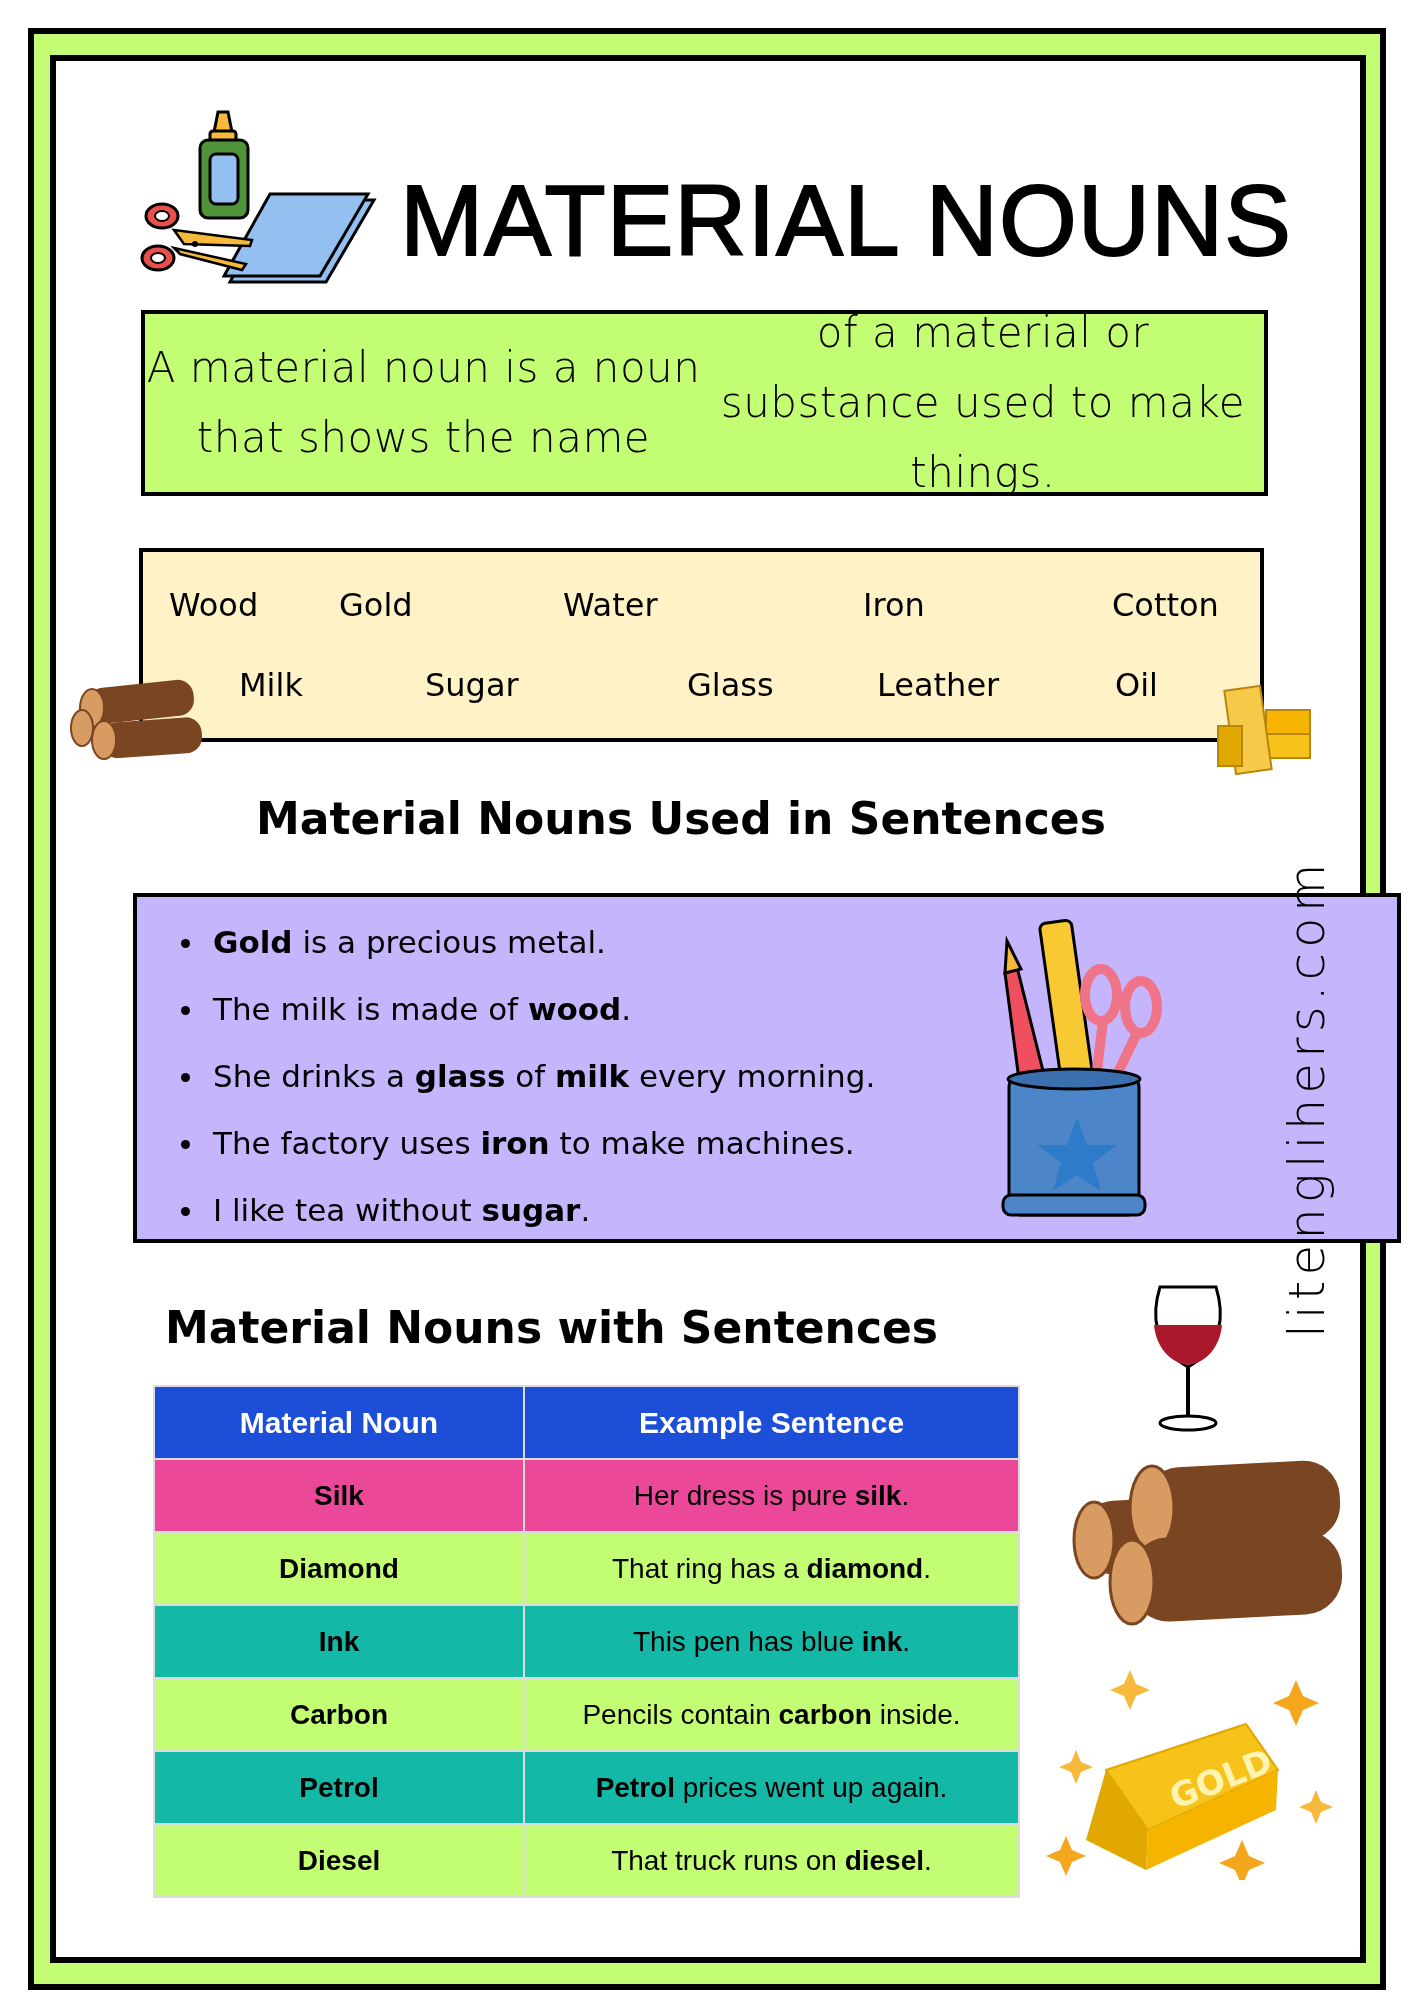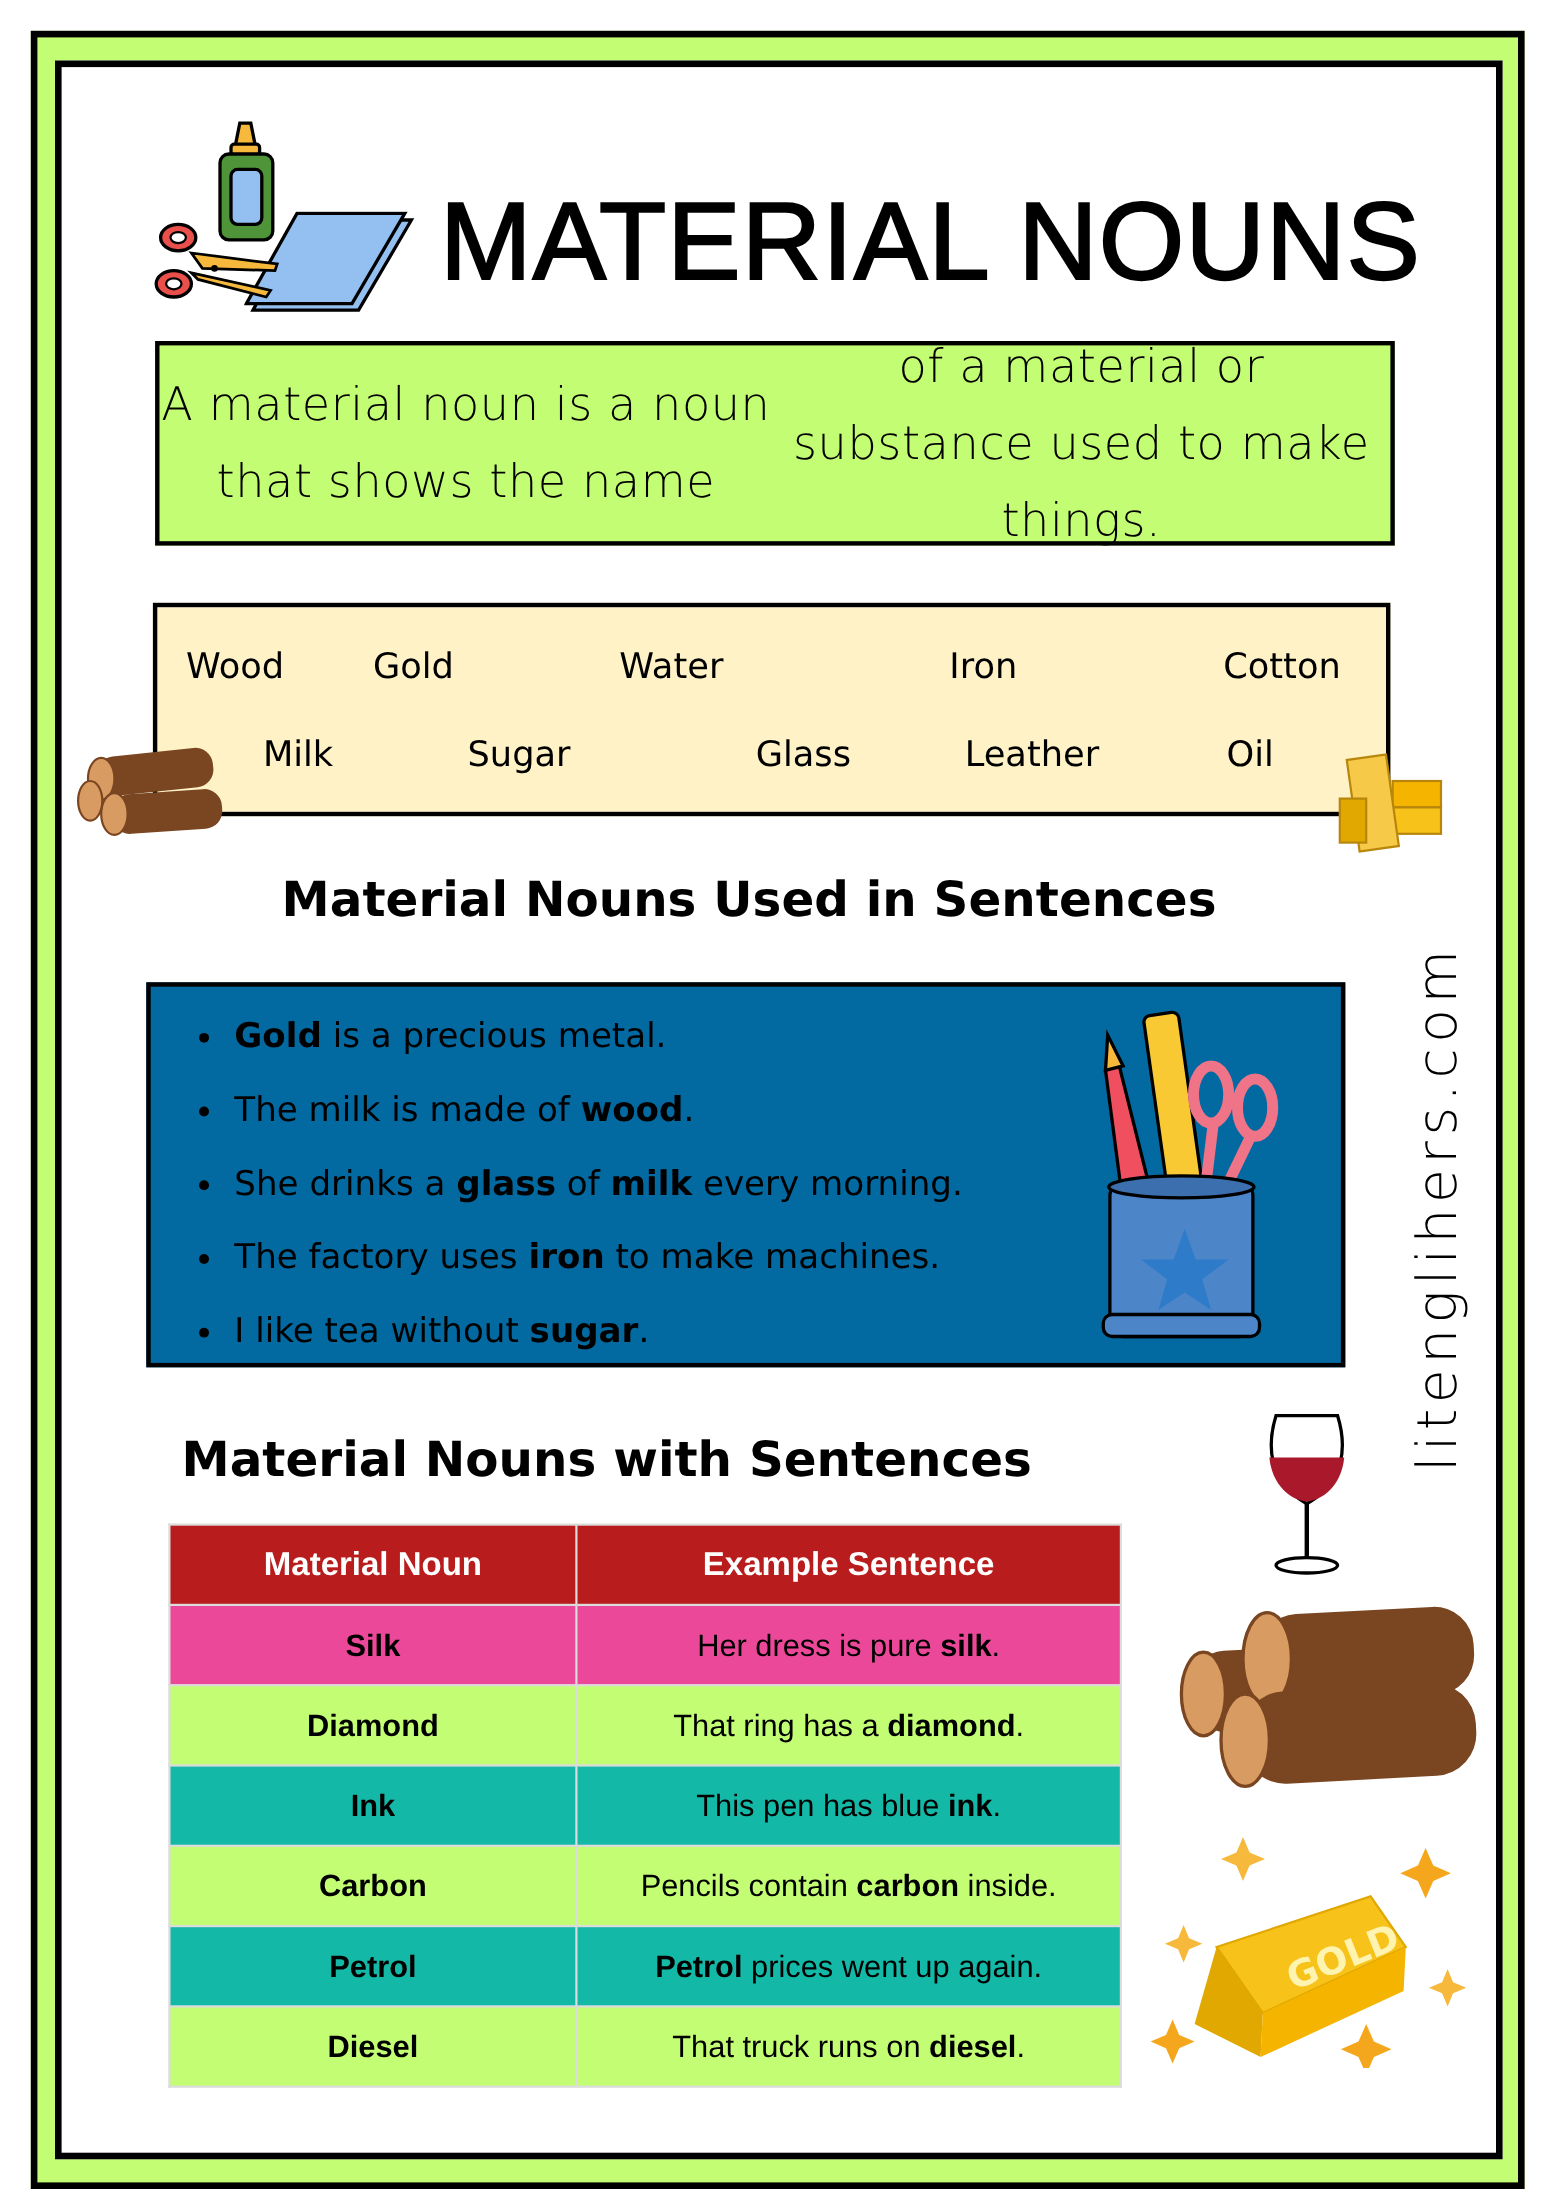--- a/index.html
+++ b/index.html
@@ -12,29 +12,29 @@
   .title { position: absolute; left: 400px; top: 160px; font-family: "Liberation Sans", sans-serif; font-size: 100px; font-weight: 400; letter-spacing: 1px; line-height: 120px; -webkit-text-stroke: 2px #000; }
 
   .def-box { position: absolute; left: 141px; top: 310px; width: 1127px; height: 186px; background: #c3fd74; border: 4px solid #000; display: flex; justify-content: center; align-items: center; }
   .def-box p { font-family: "DejaVu Sans", sans-serif; font-size: 42px; line-height: 70px; text-align: center; font-weight: 300; letter-spacing: 0.5px; }
 
   .word-box { position: absolute; left: 139px; top: 548px; width: 1125px; height: 194px; background: #fef2c6; border: 4px solid #000; }
   .word { position: absolute; font-family: "DejaVu Sans", sans-serif; font-size: 32px; line-height: 40px; }
 
   .h2 { position: absolute; font-family: "DejaVu Sans", sans-serif; font-weight: 700; font-size: 44px; line-height: 56px; white-space: nowrap; }
 
-  .sent-box { position: absolute; left: 133px; top: 893px; width: 1090px; height: 350px; background: #0369a1; border: 4px solid #000; }
+  .sent-box { position: absolute; left: 133px; top: 893px; width: 1268px; height: 350px; background: #c4b5fd; border: 4px solid #000; }
   .sent-list { position: absolute; left: 40px; top: 12px; list-style: none; }
   .sent-list li { font-size: 31px; line-height: 67px; position: relative; padding-left: 36px; white-space: nowrap; }
   .sent-list li::before { content: ""; position: absolute; left: 4px; top: 30px; width: 9px; height: 9px; border-radius: 50%; background: #000; }
   .sent-list b { font-weight: 700; }
 
   .table { position: absolute; left: 153px; top: 1385px; width: 867px; border-collapse: collapse; font-family: "Liberation Sans", sans-serif; }
   .table th, .table td { border: 2px solid #dcdcdc; text-align: center; height: 73px; font-size: 28px; }
-  .table th { background: #b91c1c; color: #fff; font-weight: 700; font-size: 30px; }
+  .table th { background: #1d4ed8; color: #fff; font-weight: 700; font-size: 30px; }
   .table td.noun { font-weight: 700; width: 370px; }
   .table tr.yellow td { background: #ec4899; }
   .table tr.green td { background: #c3fd74; }
   .table tr.cream td { background: #14b8a6; }
   .watermark-wrap { position: absolute; left: 1278px; top: 828px; width: 60px; height: 510px; }
   .watermark-wrap span { position: absolute; left: 0; top: 510px; transform-origin: left top; transform: rotate(-90deg); font-family: "DejaVu Sans", sans-serif; font-size: 50px; font-weight: 300; letter-spacing: 5px; white-space: nowrap; line-height: 58px; }
 
   .icon { position: absolute; }
 </style>
 </head>

